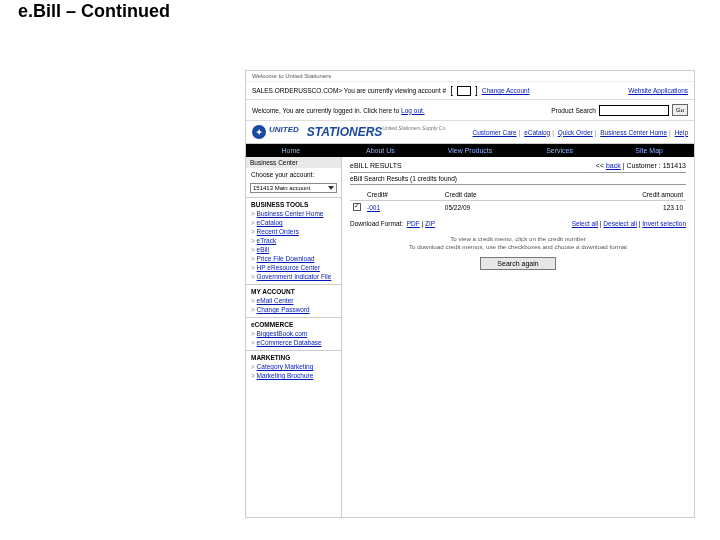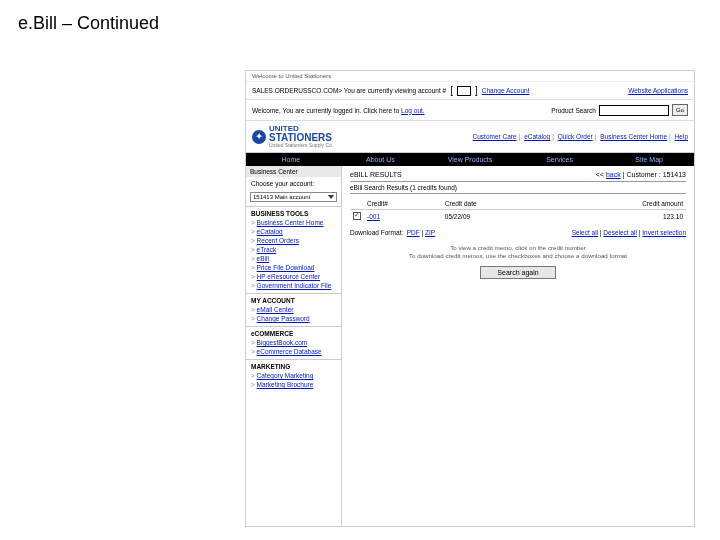--- a/index.html
+++ b/index.html
@@ -6,22 +6,22 @@
   body {
     margin: 0;
     font-family: Arial, Helvetica, sans-serif;
     width: 720px;
     height: 540px;
     background: #fff;
     overflow: hidden;
   }
   .slide-title {
     font-size: 18px;
-    font-weight: normal;
-    padding: 12px 18px 4px;
+    font-weight: bold;
+    padding: 0 18px 4px;
     line-height: 1.25;
   }
   .app-frame {
     position: absolute;
     left: 245px;
     top: 70px;
     width: 450px;
     border: 1px solid #ccc;
     background: #fff;
     font-size: 7px;
@@ -68,23 +68,23 @@
   .brand {
     display: flex; align-items: center; gap: 3px;
     font-weight: bold; color: #1a4aa0;
   }
   .brand-icon {
     width: 14px; height: 14px; border-radius: 50%;
     background: #1a4aa0;
     display:flex;align-items:center;justify-content:center;
     color:#fff;font-size:8px;
   }
-  .brand-text { display:flex;flex-direction:column;line-height:1;}
+  .brand-text { display:flex;line-height:1;font-style:italic;}
   .brand-text .l1 { font-size: 8px; font-weight:bold; color:#1a4aa0;}
-  .brand-text .l2 { font-size: 10px; font-weight:bold; color:#1a4aa0;}
+  .brand-text .l2 { font-size: 12px; font-weight:bold; color:#1a4aa0;margin-left:8px;}
   .brand-sub { font-size: 5px; color:#777; font-weight:normal;}
   .toplinks { font-size: 6.5px; white-space:nowrap; }
   .toplinks .sep { color:#888; padding:0 2px; }
   .nav-black {
     background: #000;
     color: #8fb3ff;
     display: flex;
     font-size: 7px;
   }
   .nav-black div { flex:1; text-align:center; padding:3px 0; cursor:pointer;}

